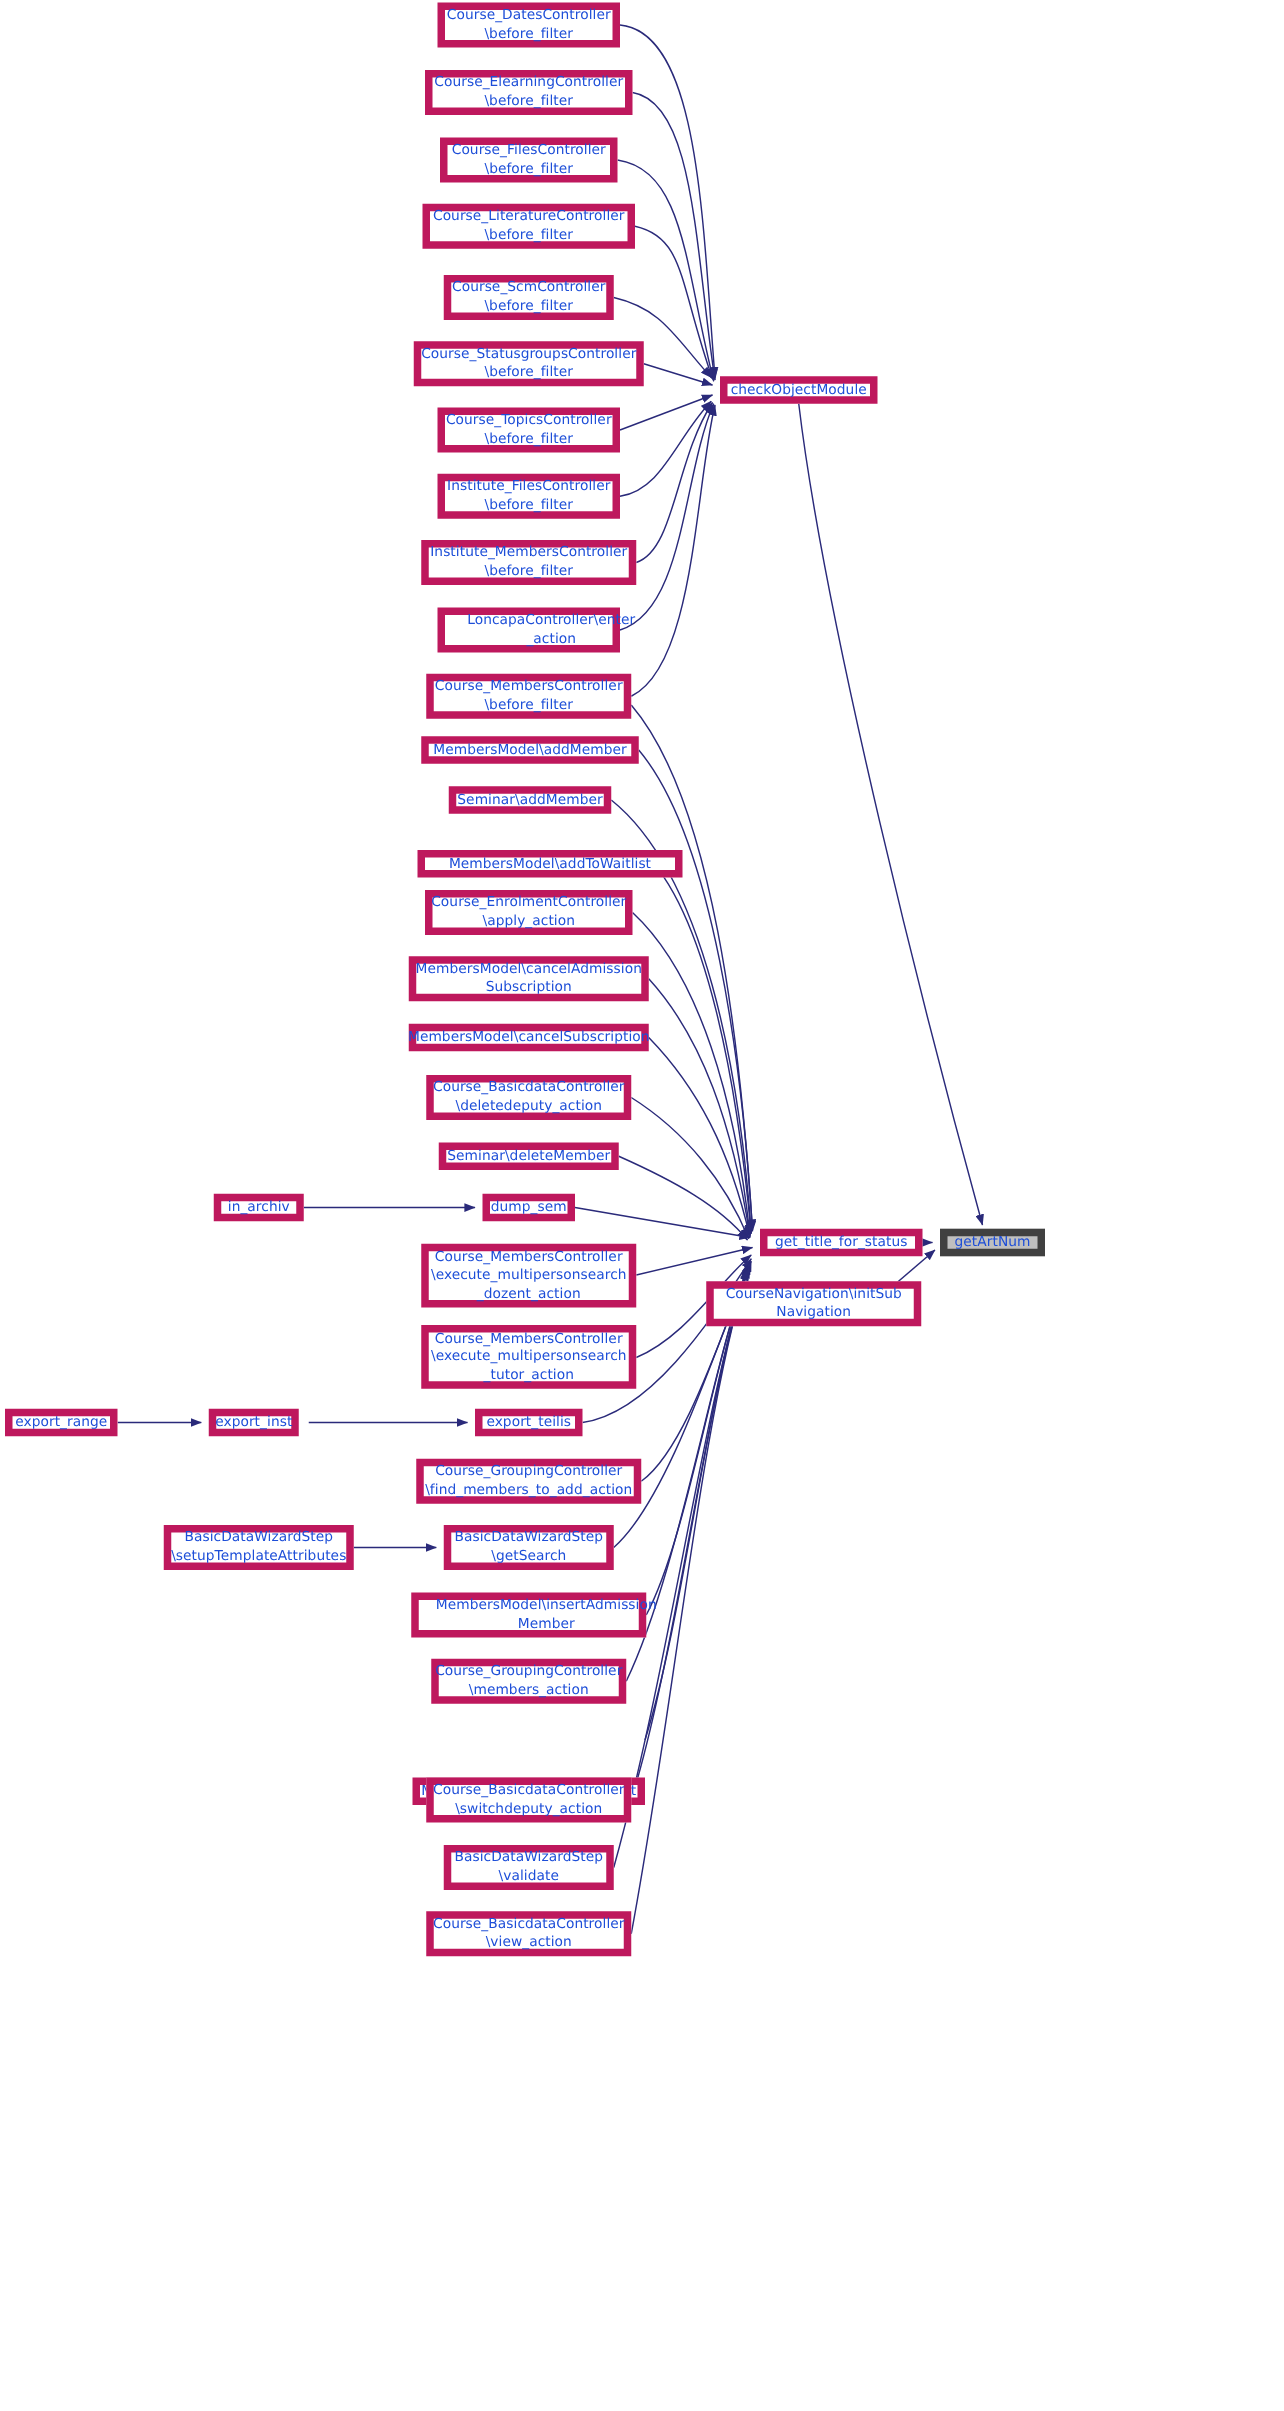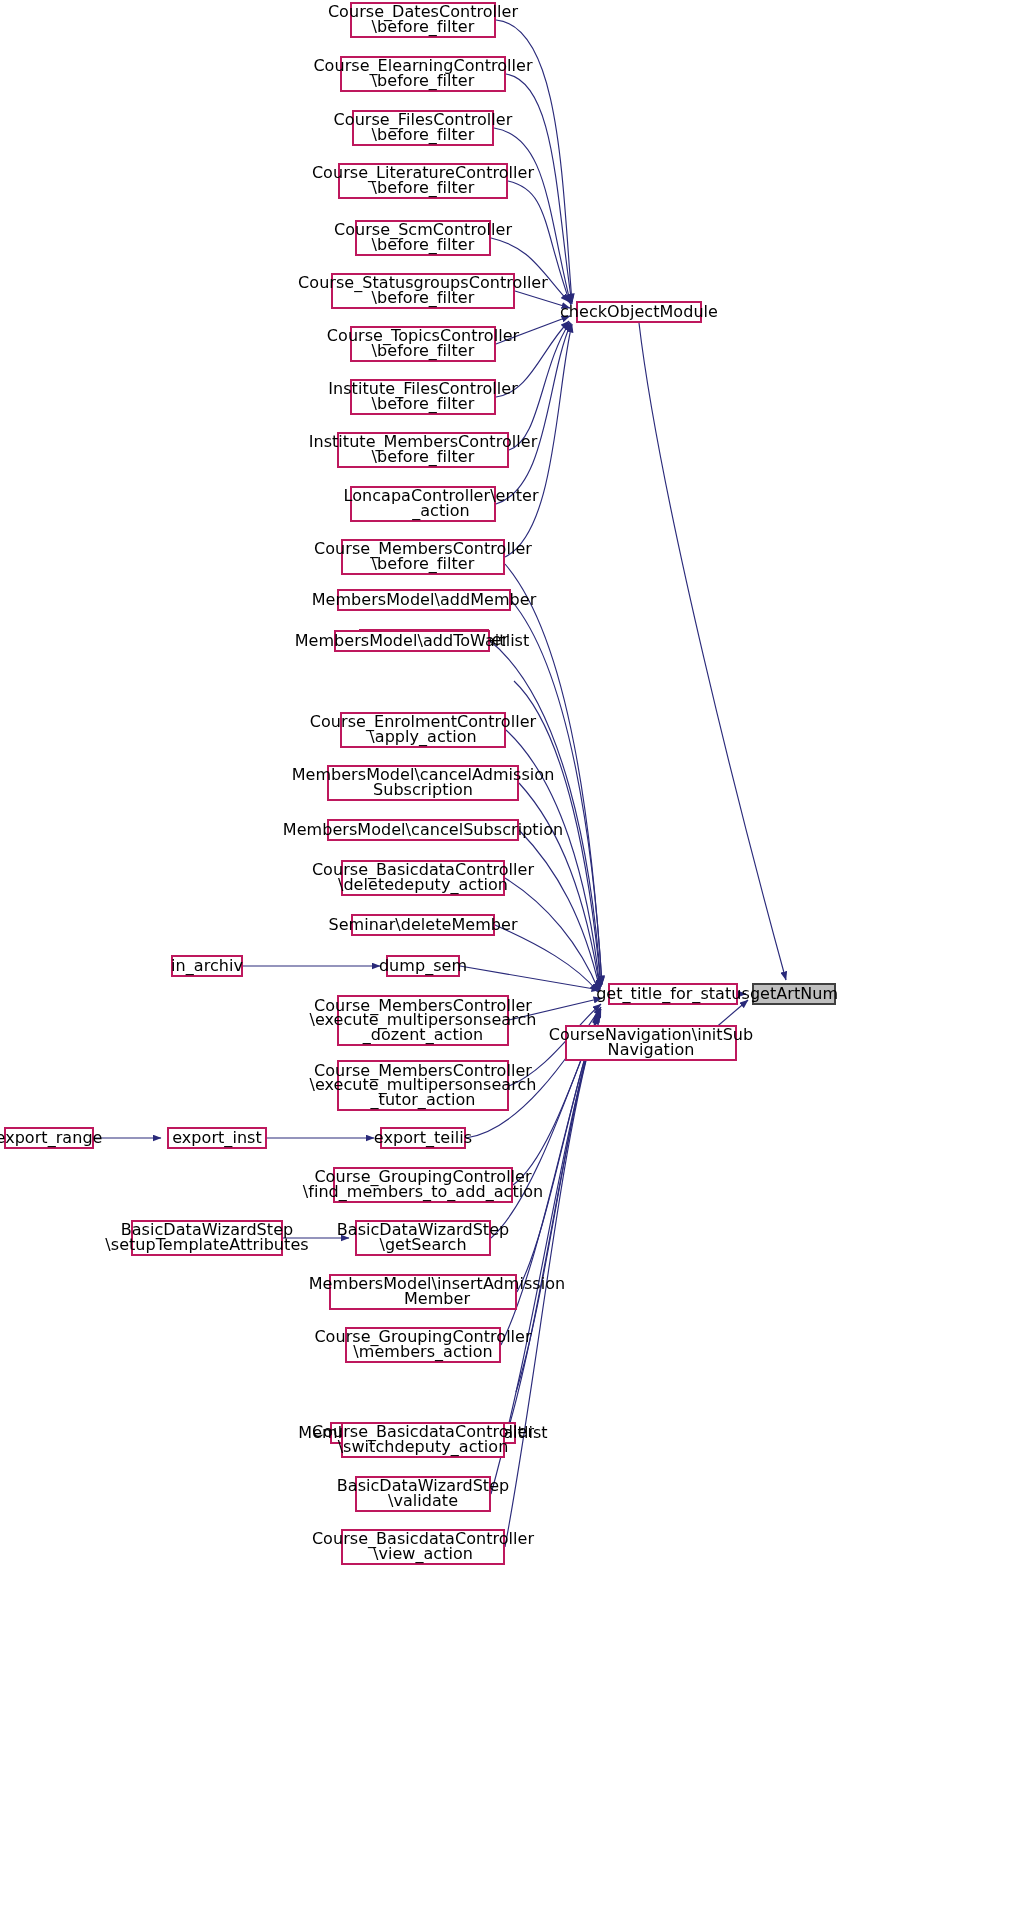--- a/index.html
+++ b/index.html
@@ -21,24 +21,24 @@
     position: absolute;
     left: 0;
     top: 0;
     width: 1027px;
     height: 1929px;
     pointer-events: none;
   }
   .node {
     position: absolute;
     box-sizing: border-box;
-    border: 2px solid #be185d;
+    border: 6px solid #be185d;
     background: #ffffff;
-    color: #000000;
-    font-size: 16px;
+    color: #1d4ed8;
+    font-size: 11px;
     line-height: 14.6px;
     text-align: center;
     display: flex;
     align-items: center;
     justify-content: center;
     white-space: pre-line;
     letter-spacing: 0.05px;
     z-index: 2;
   }
   .node.highlight {
@@ -124,21 +124,21 @@
   <div class="node" style="left:350px;top:379px;width:146px;height:36px;">Institute_FilesController
 \before_filter</div>
   <div class="node" style="left:337px;top:432px;width:172px;height:36px;">Institute_MembersController
 \before_filter</div>
   <div class="node" style="left:350px;top:486px;width:146px;height:36px;padding-left:36px;">LoncapaController\enter
 _action</div>
   <div class="node" style="left:341px;top:539px;width:164px;height:36px;">Course_MembersController
 \before_filter</div>
   <div class="node" style="left:337px;top:589px;width:174px;height:22px;">MembersModel\addMember</div>
   <div class="node" style="left:359px;top:629px;width:130px;height:22px;">Seminar\addMember</div>
-  <div class="node" style="left:334px;top:630px;width:156px;height:22px;">MembersModel\addToWaitlist</div>
+  <div class="node" style="left:334px;top:680px;width:212px;height:22px;">MembersModel\addToWaitlist</div>
   <div class="node" style="left:340px;top:712px;width:166px;height:36px;">Course_EnrolmentController
 \apply_action</div>
   <div class="node" style="left:327px;top:765px;width:192px;height:36px;">MembersModel\cancelAdmission
 Subscription</div>
   <div class="node" style="left:327px;top:819px;width:192px;height:22px;">MembersModel\cancelSubscription</div>
   <div class="node" style="left:341px;top:860px;width:164px;height:36px;">Course_BasicdataController
 \deletedeputy_action</div>
   <div class="node" style="left:351px;top:914px;width:144px;height:22px;">Seminar\deleteMember</div>
   <div class="node" style="left:386px;top:955px;width:74px;height:22px;">dump_sem</div>
   <div class="node" style="left:171px;top:955px;width:72px;height:22px;">in_archiv</div>
@@ -146,21 +146,21 @@
 \execute_multipersonsearch
 _dozent_action</div>
   <div class="node" style="left:608px;top:983px;width:130px;height:22px;text-align:center;">get_title_for_status</div>
   <div class="node" style="left:565px;top:1025px;width:172px;height:36px;">CourseNavigation\initSub
 Navigation</div>
   <div class="node highlight" style="left:752px;top:983px;width:84px;height:22px;">getArtNum</div>
   <div class="node" style="left:337px;top:1060px;width:172px;height:51px;">Course_MembersController
 \execute_multipersonsearch
 _tutor_action</div>
   <div class="node" style="left:4px;top:1127px;width:90px;height:22px;">export_range</div>
-  <div class="node" style="left:167px;top:1127px;width:100px;height:22px;">export_inst</div>
+  <div class="node" style="left:167px;top:1127px;width:72px;height:22px;">export_inst</div>
   <div class="node" style="left:380px;top:1127px;width:86px;height:22px;">export_teilis</div>
   <div class="node" style="left:333px;top:1167px;width:180px;height:36px;">Course_GroupingController
 \find_members_to_add_action</div>
   <div class="node" style="left:131px;top:1220px;width:152px;height:36px;">BasicDataWizardStep
 \setupTemplateAttributes</div>
   <div class="node" style="left:355px;top:1220px;width:136px;height:36px;">BasicDataWizardStep
 \getSearch</div>
   <div class="node" style="left:329px;top:1274px;width:188px;height:36px;padding-left:28px;">MembersModel\insertAdmission
 Member</div>
   <div class="node" style="left:345px;top:1327px;width:156px;height:36px;">Course_GroupingController

